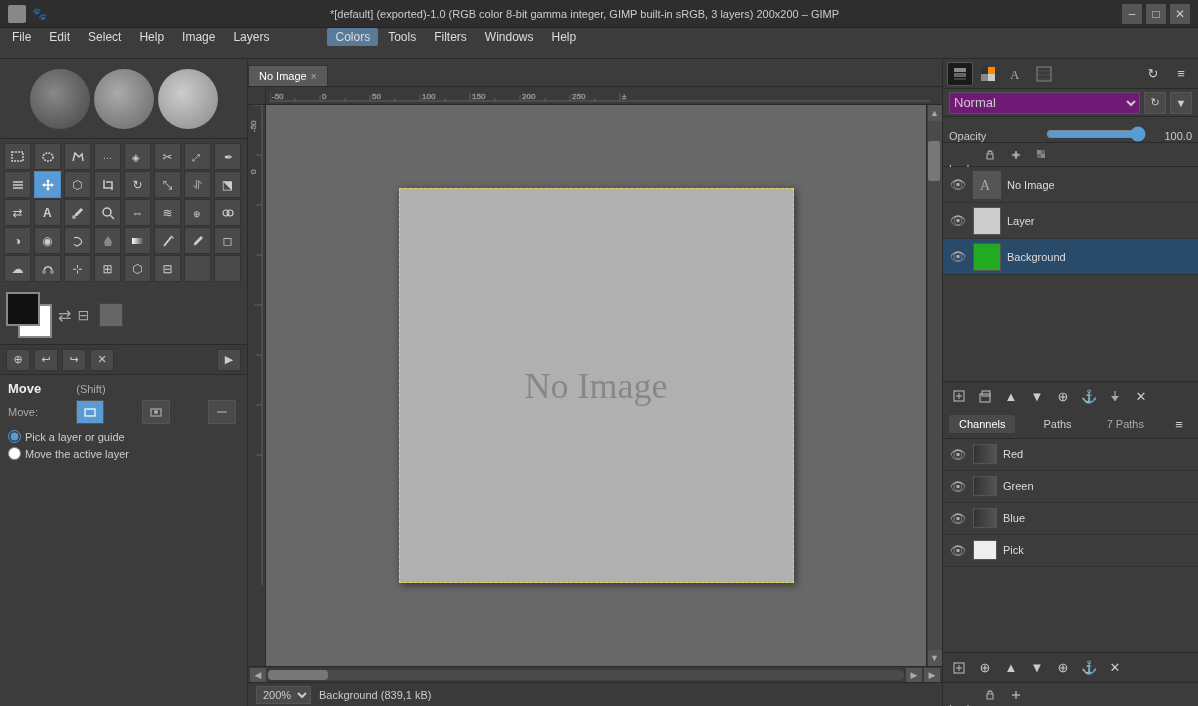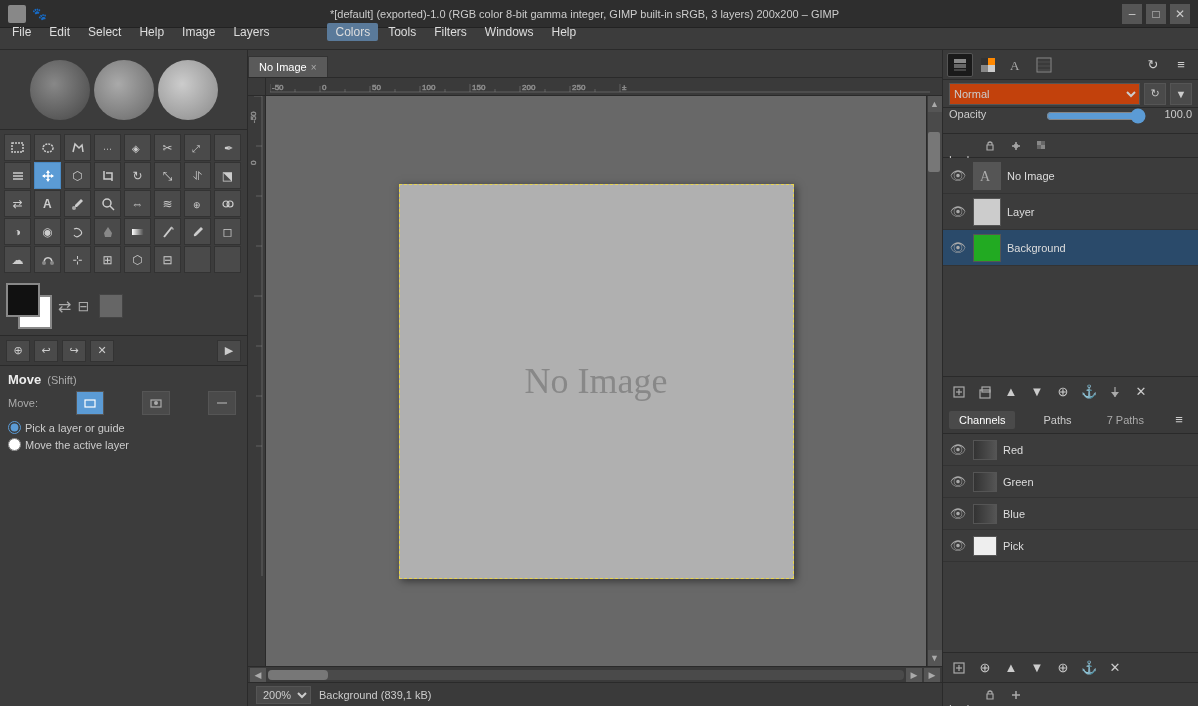--- a/index.html
+++ b/index.html
@@ -35,25 +35,25 @@
       border: none;
       color: #ccc;
       cursor: pointer;
       display: flex; align-items: center; justify-content: center;
       font-size: 12px;
     }
     .app-icon { width: 18px; height: 18px; background: #888; border-radius: 2px; }
 
     
     #menu-bar {
-      height: 22px;
-      background: #3c3c3c;
-      display: flex;
-      align-items: flex-end;
-      padding: 8px 4px;
+      height: 31px;
+      background: #3c3c3c;
+      display: flex;
+      align-items: flex-start;
+      padding: 0 4px;
       border-bottom: 1px solid #2a2a2a;
       flex-shrink: 0;
       gap: 2px;
     }
     .menu-item {
       padding: 2px 8px;
       cursor: pointer;
       border-radius: 2px;
       font-size: 12px;
       color: #ddd;
@@ -141,21 +141,21 @@
     }
 
     
     #tool-options {
       padding: 6px 8px;
       border-top: 1px solid #2a2a2a;
       flex: 1;
     }
     .tool-options-row { display: flex; align-items: center; gap: 6px; margin-bottom: 4px; }
     .tool-name { font-weight: bold; font-size: 13px; color: #eee; }
-    .tool-sub { font-size: 11px; color: #aaa; }
+    .tool-sub { font-size: 11px; color: #aaa; margin-left: 29px; }
     .move-mode-btn {
       width: 28px; height: 24px;
       background: #4a4a4a;
       border: 1px solid #555;
       display: flex; align-items: center; justify-content: center;
       cursor: pointer;
       font-size: 11px; color: #ccc;
     }
     .move-mode-btn.active { background: #5b9bd5; }
     label.radio-label { display: flex; align-items: center; gap: 4px; font-size: 11px; color: #ccc; cursor: pointer; }
@@ -347,35 +347,35 @@
       height: 28px;
       background: #3c3c3c;
       display: flex;
       align-items: center;
       padding: 0 6px;
       gap: 4px;
       border-bottom: 1px solid #2a2a2a;
     }
     .mode-select {
       flex: 1; height: 22px;
-      background: #c2410c; border: 1px solid #555; color: #ccc; font-size: 11px;
+      background: #701a75; border: 1px solid #555; color: #ccc; font-size: 13px;
     }
     .mode-icon-btn {
       width: 22px; height: 22px;
       background: #4a4a4a; border: 1px solid #555;
       display: flex; align-items: center; justify-content: center;
       cursor: pointer; color: #ccc; font-size: 11px;
     }
 
     
     #opacity-row {
       height: 26px;
       background: #3c3c3c;
       display: flex;
-      align-items: flex-start;
+      align-items: flex-end;
       padding: 0 6px;
       gap: 6px;
       border-bottom: 1px solid #2a2a2a;
     }
     .opacity-label { font-size: 11px; color: #ccc; flex: 1; }
     .opacity-value { font-size: 11px; color: #ccc; width: 40px; text-align: right; }
     input[type=range] { flex: 1; accent-color: #5b9bd5; }
 
     
     #lock-row {

